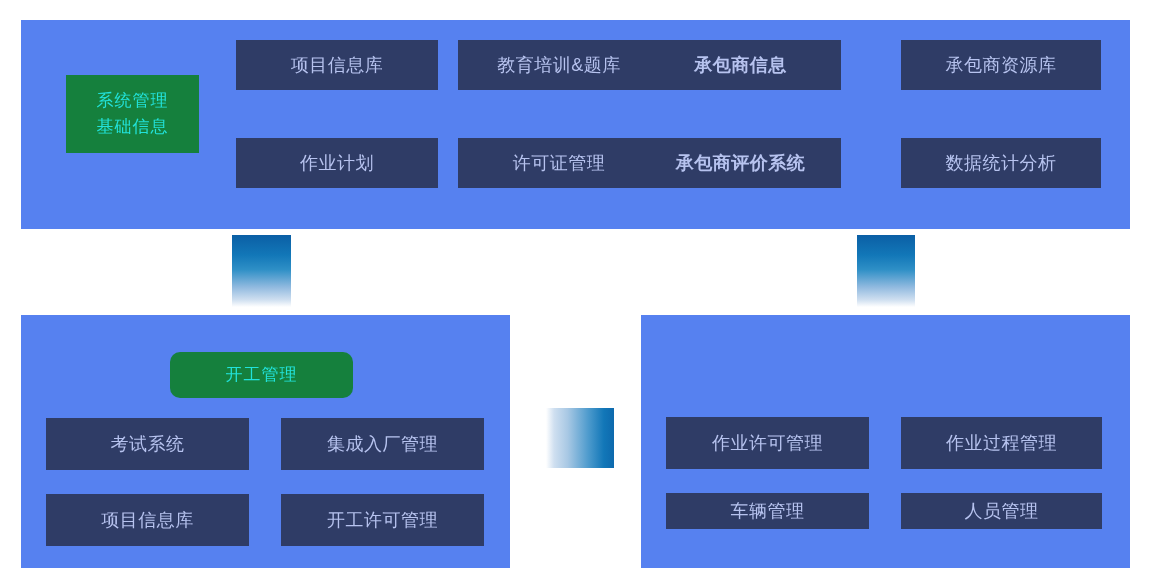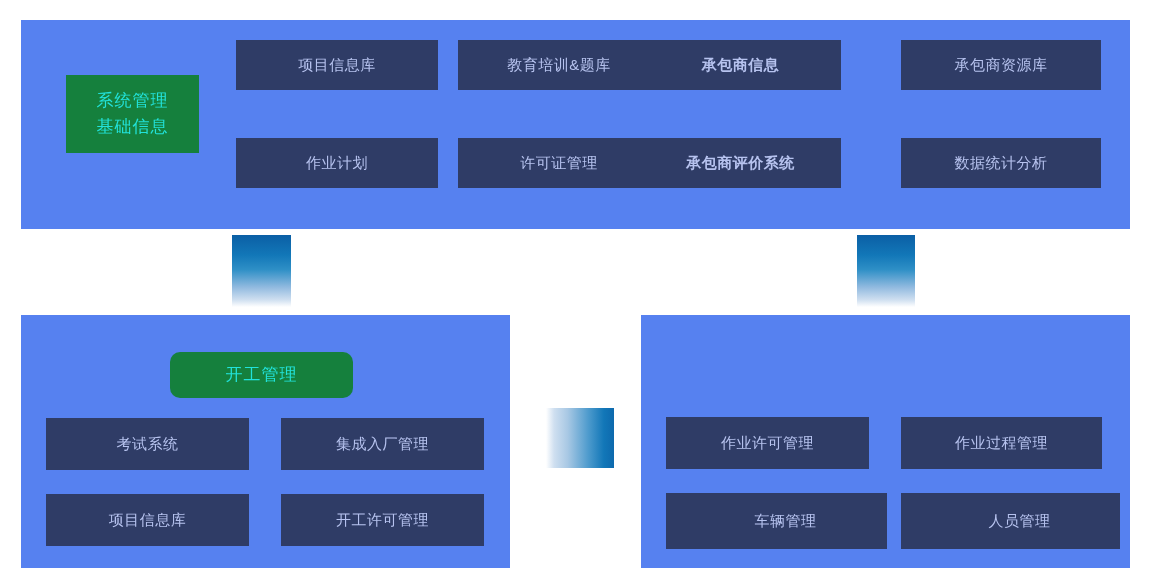--- a/index.html
+++ b/index.html
@@ -48,41 +48,41 @@
 
   
   .tile {
     position: absolute;
     background: #2f3c66;
     color: #b7c3ef;
     display: flex;
     align-items: center;
     justify-content: center;
     text-align: center;
-    font-size: 15px;
+    font-size: 18px;
     letter-spacing: 0.5px;
   }
 
   
   .tile.t-r0 { top: 40px; height: 50px; }
   .tile.t-r1 { top: 138px; height: 50px; }
   .tile.t-c0 { left: 236px; width: 202px; }
   .tile.t-c1 { left: 458px; width: 202px; }
   .tile.t-c2 { left: 640px; width: 201px; font-weight: bold; }
   .tile.t-c3 { left: 901px; width: 200px; }
 
   
   .tile.bl-r0 { top: 418px; height: 52px; }
   .tile.bl-r1 { top: 494px; height: 52px; }
   .tile.bl-c0 { left: 46px;  width: 203px; }
   .tile.bl-c1 { left: 281px; width: 203px; }
 
   
   .tile.br-r0 { top: 417px; height: 52px; }
-  .tile.br-r1 { top: 493px; height: 56px; padding-left: 18px; }
+  .tile.br-r1 { top: 493px; height: 36px; }
   .tile.br-c0 { left: 666px; width: 203px; }
   .tile.br-c1 { left: 901px; width: 201px; }
 
   
   .connector { position: absolute; }
   .connector.vertical {
     background: linear-gradient(to bottom,
                 #0b5fa5 0%, #1277b8 28%, #2e8fc6 48%,
                 #8fb9df 72%, #cfdff0 90%, #ffffff 100%);
   }

